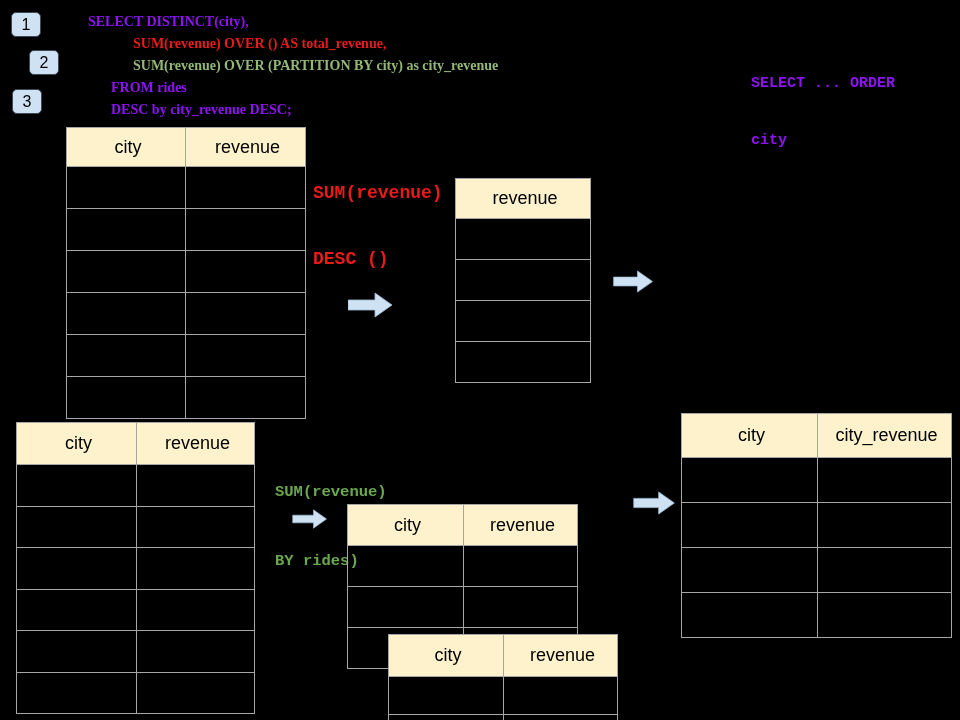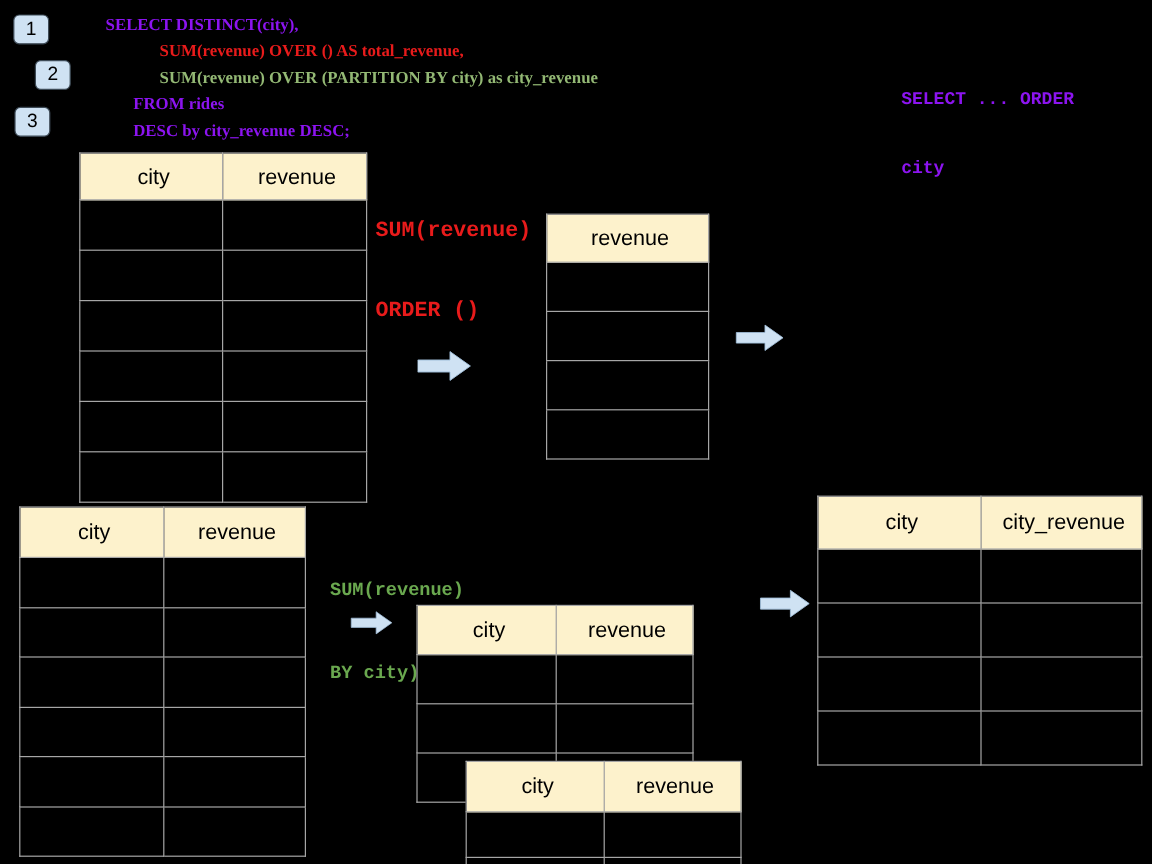--- a/index.html
+++ b/index.html
@@ -84,26 +84,26 @@
 <div class="abs code sql-line purple" style="left:111px;top:77px">FROM rides</div>
 <div class="abs code sql-line purple" style="left:111px;top:99px">DESC by city_revenue DESC;</div>
 
 <div class="abs code side-note" style="left:751px;top:36px">
   <div>SELECT ... ORDER</div>
   <div>city</div>
 </div>
 
 <div class="abs code annot-red" style="left:313px;top:138px">
   <div>SUM(revenue)</div>
-  <div>ORDER ()</div>
+  <div>DESC ()</div>
 </div>
 
 <div class="abs code annot-green" style="left:275px;top:435px">
   <div>SUM(revenue)</div>
-  <div>BY city)</div>
+  <div>BY rides)</div>
 </div>
 
 <table class="tbl" style="left:66px;top:127px;width:239px">
   <colgroup>
       <col style="width:119px">
       <col style="width:120px">
     </colgroup>
   <thead>
       <tr style="height:39px">
     <th>city</th>

